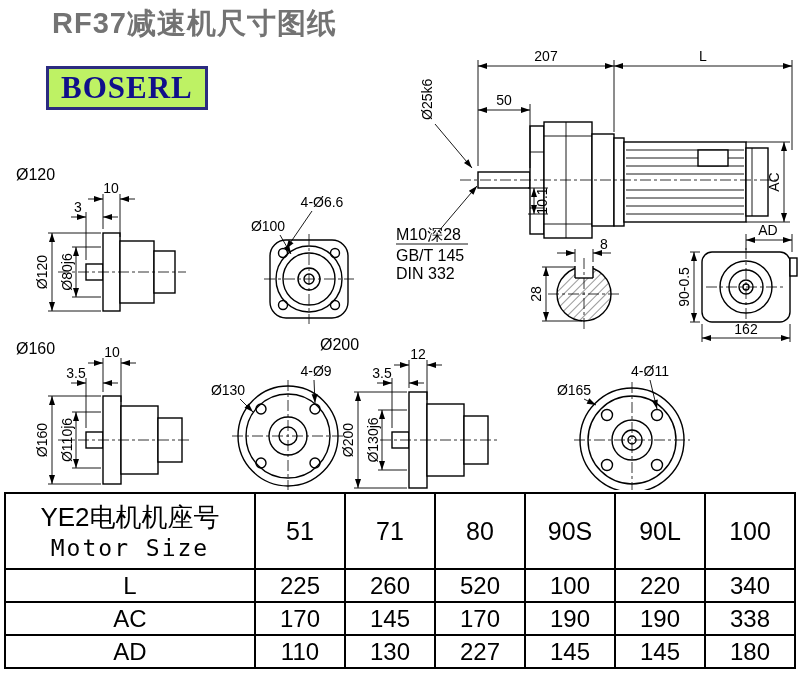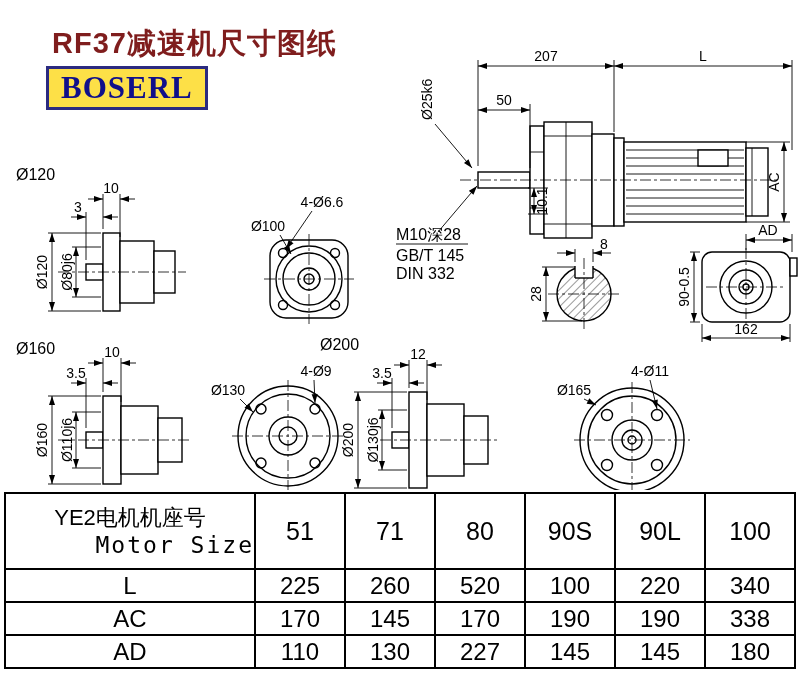--- a/index.html
+++ b/index.html
@@ -1,39 +1,39 @@
 <!DOCTYPE html>
 <html><head>
 <meta charset="utf-8">
 <style>
   html,body { margin:0; padding:0; }
   body { width:800px; height:673px; position:relative; background:#fff;
          font-family:"Liberation Sans",sans-serif; overflow:hidden; }
-  .title { position:absolute; left:52px; top:24px; font-size:29px; font-weight:bold;
-           color:#7f1d1d; letter-spacing:1px; white-space:nowrap; }
+  .title { position:absolute; left:52px; top:4px; font-size:29px; font-weight:bold;
+           color:#737373; letter-spacing:1px; white-space:nowrap; }
   .logo { position:absolute; left:46px; top:66px; border:3px solid #2b2b80;
-          padding:1px 12px; background:#fde047; }
+          padding:1px 12px; background:#bef264; }
   .logo span { font-family:"Liberation Serif",serif; font-size:31px; font-weight:bold;
                color:#10108a; letter-spacing:1px; }
   svg.drawing { position:absolute; left:0; top:0; }
   .ol  { fill:none; stroke:#000; stroke-width:1.4; }
   .olf { fill:#fff; stroke:#000; stroke-width:1.4; }
   .thin{ fill:none; stroke:#000; stroke-width:0.9; }
   .cl  { fill:none; stroke:#000; stroke-width:0.8; stroke-dasharray:11 3 3 3; }
   text.dim { font-family:"Liberation Sans",sans-serif; font-size:14px; fill:#000; }
   text.lbl { font-family:"Liberation Sans",sans-serif; font-size:16px; fill:#000; }
   table.dims { position:absolute; left:4px; top:492px; width:792px;
                border-collapse:collapse; table-layout:fixed; }
   table.dims td { border:2px solid #000; text-align:center; vertical-align:middle;
                   font-size:25px; color:#000; padding:0; }
   col.c0 { width:250px; }
   tr.r0 td { height:74px; }
   tr.rr td { height:31px; font-size:24px; }
-  .hcn { font-size:22px; line-height:1.3; }
-  .hen { font-family:"DejaVu Sans Mono",monospace; font-size:23px; letter-spacing:2px;text-align:right; }
+  .hcn { font-size:26px; line-height:1.3; }
+  .hen { font-family:"DejaVu Sans Mono",monospace; font-size:23px; letter-spacing:2px; }
 </style>
 </head>
 <body>
 
 <div class="title">RF37减速机尺寸图纸</div>
 <div class="logo">
   <span>BOSERL</span>
 </div>
 
 <svg class="drawing" width="800" height="490" viewBox="0 0 800 490">

